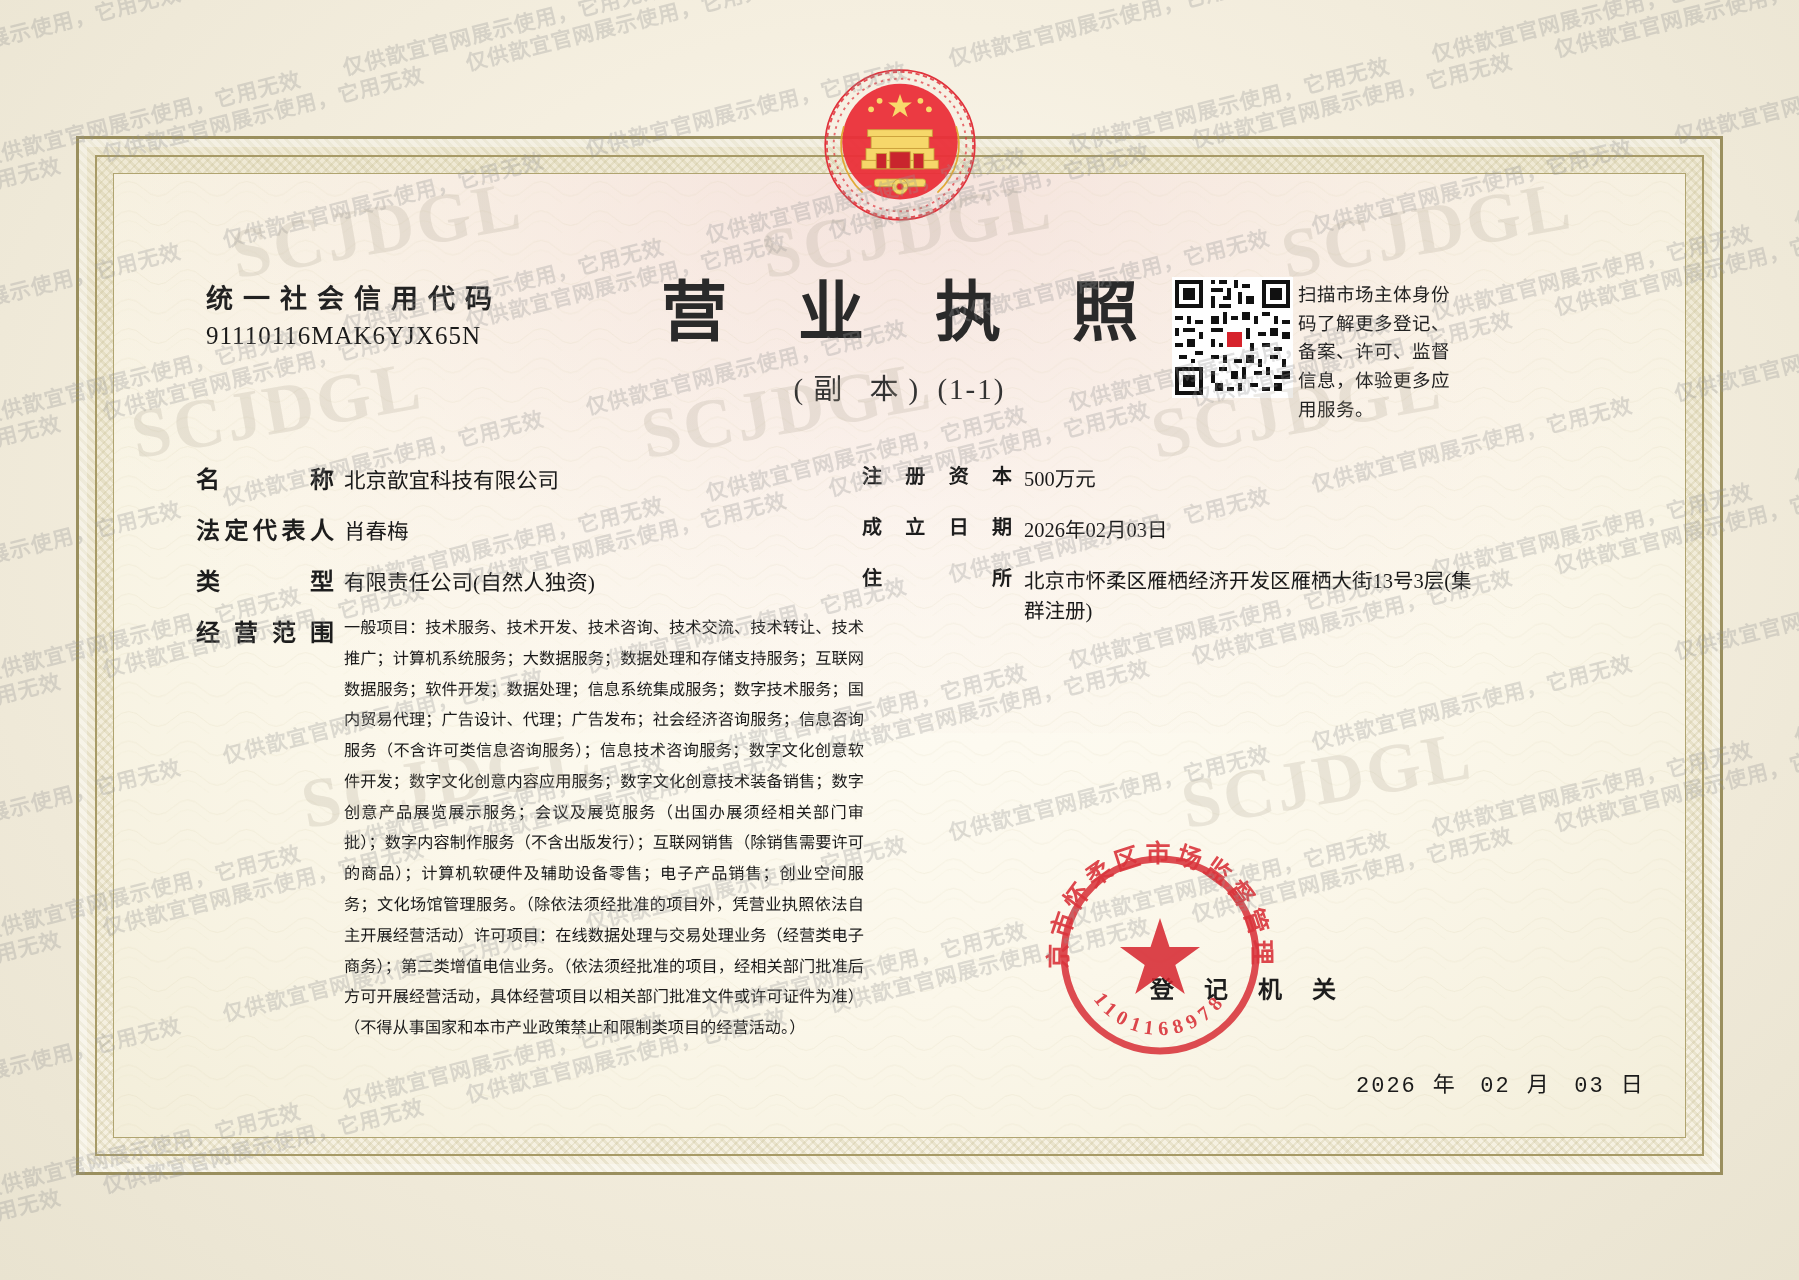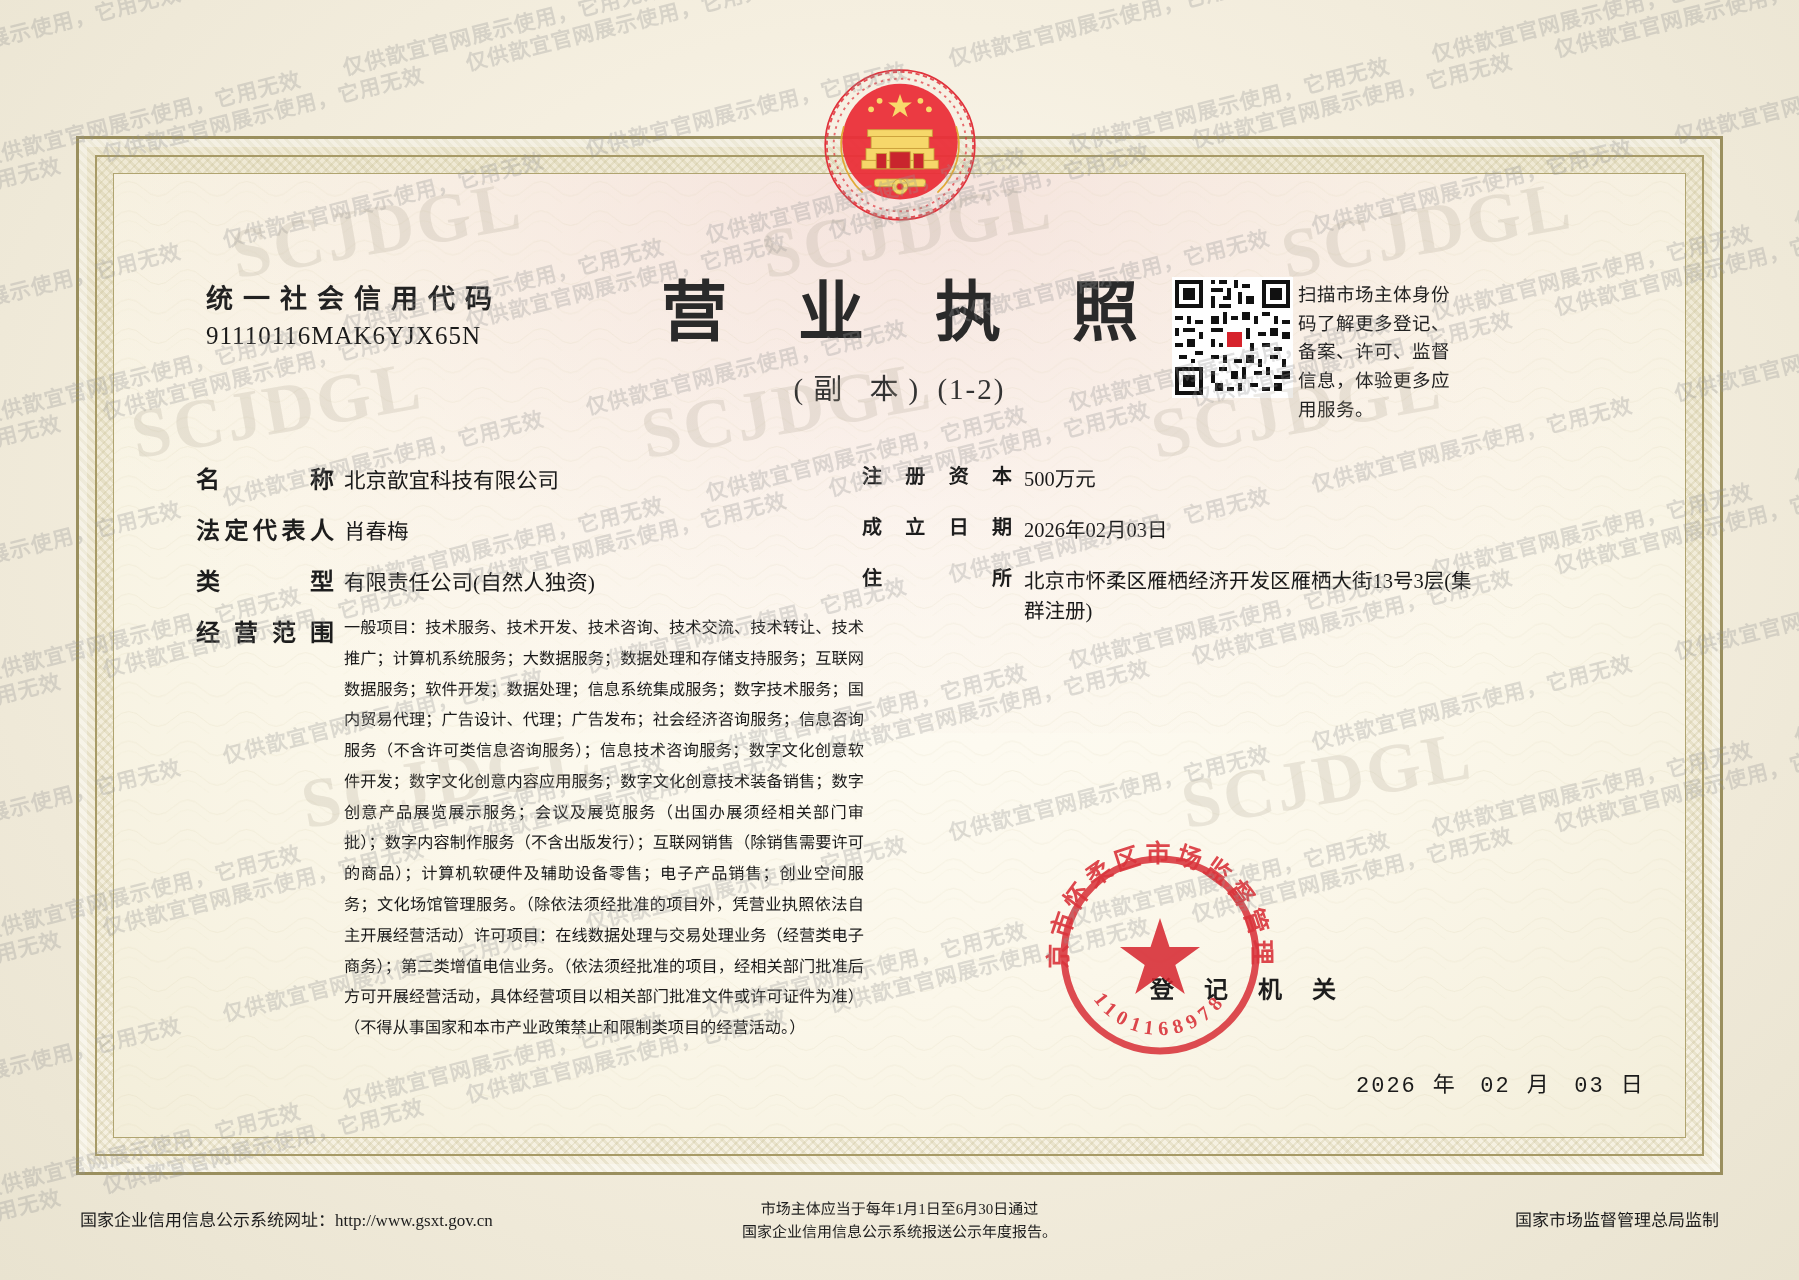--- a/index.html
+++ b/index.html
@@ -216,21 +216,21 @@
         <path d="M166 78 C174 104 168 134 144 156"></path>
       </g>
     </g>
   </svg>
 
   <div class="content">
 
     <div class="title">营 业 执 照</div>
     <div class="subtitle">
       <span class="paren">(副 本)</span>
-      <span>(1-2)</span>
+      <span>(1-1)</span>
     </div>
 
     <div class="credit-label">统一社会信用代码</div>
     <div class="credit-code">91110116MAK6YJX65N</div>
 
     <svg class="qr" viewBox="0 0 29 29" shape-rendering="crispEdges">
       <rect width="29" height="29" fill="#fff"></rect>
       <g fill="#111">
         <rect x="0" y="0" width="7" height="7"></rect>
           <rect x="1" y="1" width="5" height="5" fill="#fff"></rect>
@@ -366,30 +366,20 @@
       <polygon fill="#d6232c" opacity="0.92" points="125,88 134.5,117 165,117 140.3,135 149.8,164 125,146 100.2,164 109.7,135 85,117 115.5,117"></polygon>
     </svg>
 
     <div class="date-line">
       <span>2026</span><span>年</span>
       <span>02</span><span>月</span>
       <span>03</span><span>日</span>
     </div>
   </div>
 
-  <div class="footer">
-    <div class="f-left">
-      <span>国家企业信用信息公示系统网址：</span><a href="#">http://www.gsxt.gov.cn</a>
-    </div>
-    <div class="f-center">
-      <div>市场主体应当于每年1月1日至6月30日通过</div>
-      <div>国家企业信用信息公示系统报送公示年度报告。</div>
-    </div>
-    <div class="f-right">国家市场监督管理总局监制</div>
-  </div>
 </div>
 
 <div class="wm-layer" id="wm-layer">
     <div class="wm-row" style="top: 56px; left: -140px;">仅供歆宜官网展示使用，它用无效　　仅供歆宜官网展示使用，它用无效　　仅供歆宜官网展示使用，它用无效　　仅供歆宜官网展示使用，它用无效　　仅供歆宜官网展示使用，它用无效　　仅供歆宜官网展示使用，它用无效　　仅供歆宜官网展示使用，它用无效　　仅供歆宜官网展示使用，它用无效　　仅供歆宜官网展示使用，它用无效　　</div>
     <div class="wm-row" style="top: 142px; left: -20px;">仅供歆宜官网展示使用，它用无效　　仅供歆宜官网展示使用，它用无效　　仅供歆宜官网展示使用，它用无效　　仅供歆宜官网展示使用，它用无效　　仅供歆宜官网展示使用，它用无效　　仅供歆宜官网展示使用，它用无效　　仅供歆宜官网展示使用，它用无效　　仅供歆宜官网展示使用，它用无效　　仅供歆宜官网展示使用，它用无效　　</div>
     <div class="wm-row" style="top: 228px; left: -260px;">仅供歆宜官网展示使用，它用无效　　仅供歆宜官网展示使用，它用无效　　仅供歆宜官网展示使用，它用无效　　仅供歆宜官网展示使用，它用无效　　仅供歆宜官网展示使用，它用无效　　仅供歆宜官网展示使用，它用无效　　仅供歆宜官网展示使用，它用无效　　仅供歆宜官网展示使用，它用无效　　仅供歆宜官网展示使用，它用无效　　</div>
     <div class="wm-row" style="top: 314px; left: -140px;">仅供歆宜官网展示使用，它用无效　　仅供歆宜官网展示使用，它用无效　　仅供歆宜官网展示使用，它用无效　　仅供歆宜官网展示使用，它用无效　　仅供歆宜官网展示使用，它用无效　　仅供歆宜官网展示使用，它用无效　　仅供歆宜官网展示使用，它用无效　　仅供歆宜官网展示使用，它用无效　　仅供歆宜官网展示使用，它用无效　　</div>
     <div class="wm-row" style="top: 400px; left: -20px;">仅供歆宜官网展示使用，它用无效　　仅供歆宜官网展示使用，它用无效　　仅供歆宜官网展示使用，它用无效　　仅供歆宜官网展示使用，它用无效　　仅供歆宜官网展示使用，它用无效　　仅供歆宜官网展示使用，它用无效　　仅供歆宜官网展示使用，它用无效　　仅供歆宜官网展示使用，它用无效　　仅供歆宜官网展示使用，它用无效　　</div>
     <div class="wm-row" style="top: 486px; left: -260px;">仅供歆宜官网展示使用，它用无效　　仅供歆宜官网展示使用，它用无效　　仅供歆宜官网展示使用，它用无效　　仅供歆宜官网展示使用，它用无效　　仅供歆宜官网展示使用，它用无效　　仅供歆宜官网展示使用，它用无效　　仅供歆宜官网展示使用，它用无效　　仅供歆宜官网展示使用，它用无效　　仅供歆宜官网展示使用，它用无效　　</div>
     <div class="wm-row" style="top: 572px; left: -140px;">仅供歆宜官网展示使用，它用无效　　仅供歆宜官网展示使用，它用无效　　仅供歆宜官网展示使用，它用无效　　仅供歆宜官网展示使用，它用无效　　仅供歆宜官网展示使用，它用无效　　仅供歆宜官网展示使用，它用无效　　仅供歆宜官网展示使用，它用无效　　仅供歆宜官网展示使用，它用无效　　仅供歆宜官网展示使用，它用无效　　</div>

